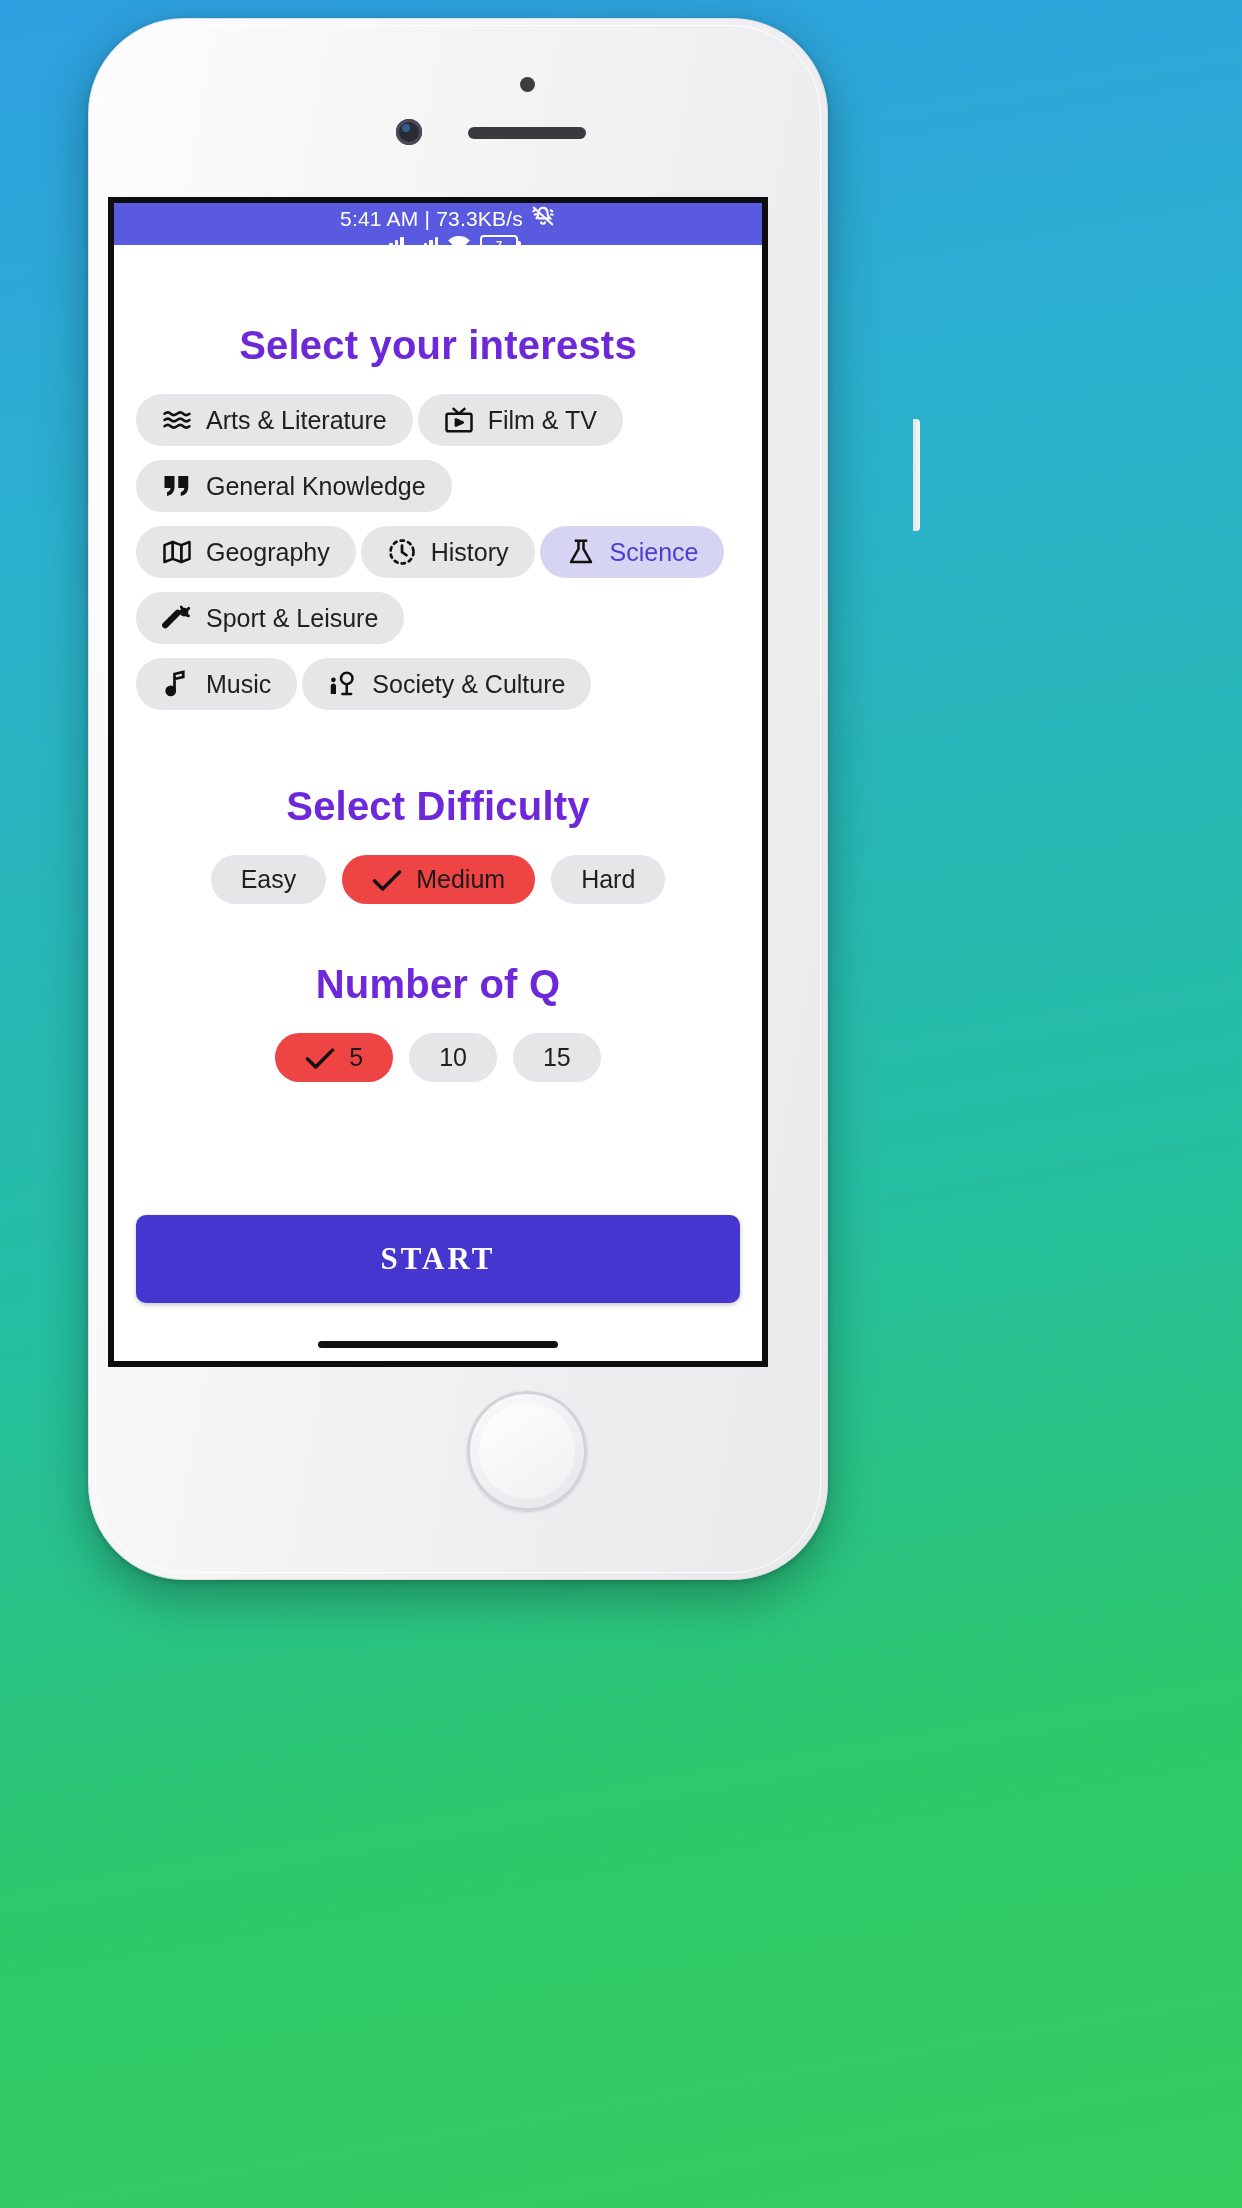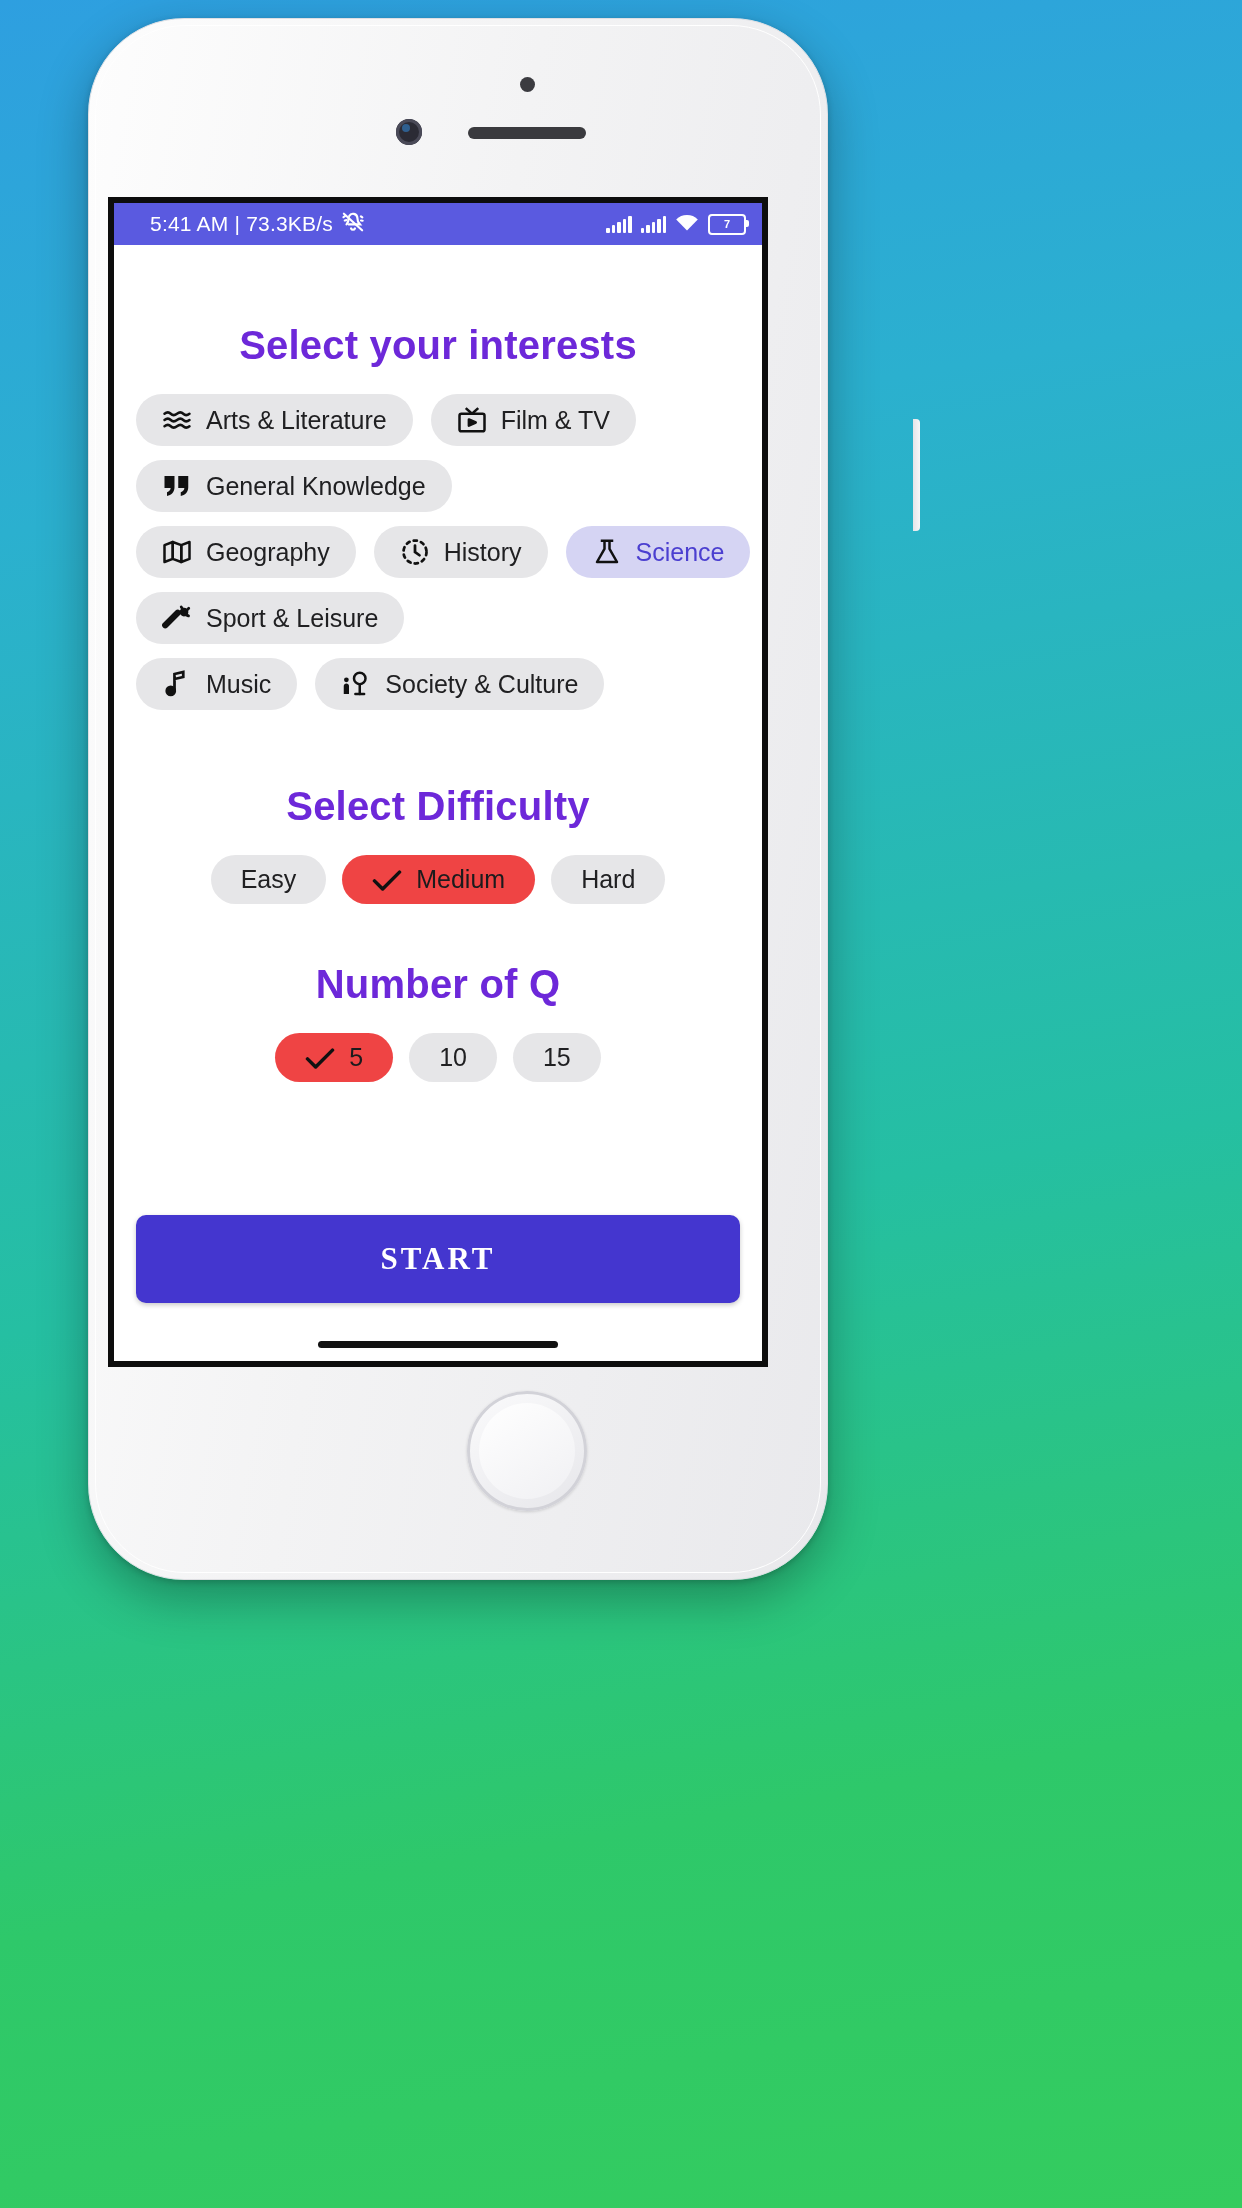--- a/index.html
+++ b/index.html
@@ -96,20 +96,21 @@
   
   #status-bar {
     height: 42px;
     background: #5a5ae0;
     display: flex;
     align-items: center;
     justify-content: space-between;
     padding: 0 16px 0 36px;
     box-sizing: border-box;
     color: #ffffff;
+    flex-direction: column;
   }
   #status-left {
     display: flex; align-items: center; gap: 7px;
     font-size: 21px; font-weight: 500; letter-spacing: .2px;
     white-space: nowrap;
   }
   #status-right { display: flex; align-items: center; gap: 9px; }
 
   .bars { display: inline-flex; align-items: flex-end; gap: 2px; height: 17px; }
   .bars i { display:block; width: 3.5px; background:#fff; border-radius:1px; }
@@ -145,21 +146,21 @@
     font-size: 40px;
     letter-spacing: .2px;
   }
   #title-interests  { padding-top: 78px; }
   #title-difficulty { padding-top: 60px; }
   #title-numq       { padding-top: 58px; }
 
   .chip-rows { margin-top: 26px; }
   .chip-row {
     display: flex;
-    gap: 18px;
+    gap: 5px;
     margin-bottom: 14px;
     justify-content: flex-start;
   }
 
   .chip {
     display: inline-flex;
     align-items: center;
     gap: 14px;
     background: #e6e6e8;
     border-radius: 999px;

